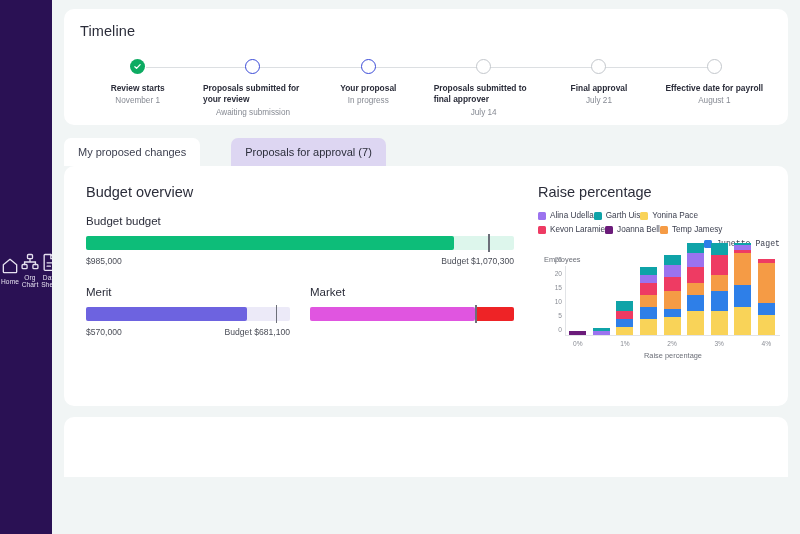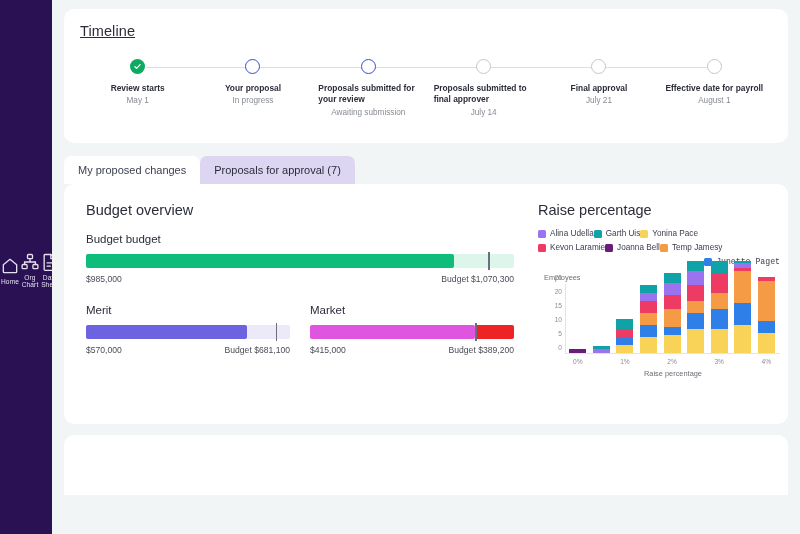--- a/index.html
+++ b/index.html
@@ -66,41 +66,41 @@
     border-radius: 18px; cursor: pointer; white-space: nowrap;
   }
   .pill.active { background: #e4e8e8; color: #2b2d3a; }
 
   .card {
     background: #fff; border-radius: 10px;
     margin: 0 12px; position: relative;
   }
 
   
-  #timeline-card { margin-top: 9px; padding: 14px 16px 16px 16px; height: 134px; text-decoration: underline; }
+  #timeline-card { margin-top: 9px; padding: 14px 16px 16px 16px; height: 116px; }
   .sec-title { font-size: 14.5px; color: #2b2d3a; letter-spacing: .1px; }
   .tl { position: relative; margin-top: 20px; height: 78px; }
   .tl-line { position: absolute; left: 66px; right: 58px; top: 8px; height: 1px; background: #dcdfe2; }
   .tl-nodes { position: absolute; inset: 0; display: flex; }
   .tl-node { flex: 1; display: flex; flex-direction: column; align-items: center; position: relative; }
   .dot { width: 15px; height: 15px; border-radius: 50%; background: #fff; position: relative; z-index: 2; }
   .dot.todo { border: 1.6px solid #3b4bd8; }
   .dot.plain { border: 1.6px solid #c3c7cc; }
   .dot.done { background: #0dab62; border: none; display: flex; align-items: center; justify-content: center; }
   .dot.done svg { width: 9px; height: 9px; }
   .tl-label { font-size: 8.4px; color: #2b2d3a; margin-top: 9px; text-align: left; line-height: 1.35; font-weight: 600; max-width: 100px; }
   .tl-sub { font-size: 8.2px; color: #868a93; margin-top: 2px; text-align: center; line-height: 1.3; max-width: 110px; }
 
   
   .subtabs { margin: 13px 0 0 12px; display: flex; }
   .stab {
     font-size: 11px; padding: 8px 14px; border-radius: 7px 7px 0 0;
     cursor: pointer; color: #3d4050; background: #fff; white-space: nowrap;
   }
-  .stab.active { background: #ddd6f2; color: #2b2d3a; }
+  .stab.active { background: #ddd6f2; color: #2b2d3a; margin-left: 31px; }
 
   
   #content-card { margin-top: 0; height: 240px; padding: 18px 0 0 0; display: flex; }
   .left-col { width: 470px; padding: 0 20px 0 22px; }
   .right-col { flex: 1; padding: 0 8px 0 4px; }
 
   .budget-title { font-size: 14.5px; color: #2b2d3a; }
   .bud-block { margin-top: 15px; }
   .bud-label { font-size: 11.5px; color: #2b2d3a; margin-bottom: 9px; }
   .bar-wrap { position: relative; height: 14px; }
@@ -288,33 +288,33 @@
         <div class="tl-line"></div>
         <div class="tl-nodes">
 
           <div class="tl-node">
             <span class="dot done">
               <svg viewBox="0 0 24 24" fill="none" stroke="#fff" stroke-width="3.4" stroke-linecap="round" stroke-linejoin="round">
                   <path d="M5 12.5l4.5 4.5L19 7"></path>
                 </svg>
             </span>
             <span class="tl-label">Review starts</span>
-            <span class="tl-sub">May 1</span>
+            <span class="tl-sub">November 1</span>
+          </div>
+
+          <div class="tl-node">
+            <span class="dot todo"></span>
+            <span class="tl-label">Proposals submitted for your review</span>
+            <span class="tl-sub">Awaiting submission</span>
           </div>
 
           <div class="tl-node">
             <span class="dot todo"></span>
             <span class="tl-label">Your proposal</span>
             <span class="tl-sub">In progress</span>
-          </div>
-
-          <div class="tl-node">
-            <span class="dot todo"></span>
-            <span class="tl-label">Proposals submitted for your review</span>
-            <span class="tl-sub">Awaiting submission</span>
           </div>
 
           <div class="tl-node">
             <span class="dot plain"></span>
             <span class="tl-label">Proposals submitted to final approver</span>
             <span class="tl-sub">July 14</span>
           </div>
 
           <div class="tl-node">
             <span class="dot plain"></span>
@@ -369,24 +369,20 @@
             </div>
           </div>
 
           <div class="half">
             <div class="bud-label">Market</div>
             <div class="bar-wrap">
               <div class="bar-track" style="background:#f7e9f7"></div>
               <div class="bar-fill" style="width:81%;background:#e055e0"></div>
               <div class="bar-over" style="left:81%;right:0"></div>
               <div class="bar-marker" style="left:81%"></div>
-            </div>
-            <div class="bar-foot">
-              <span>$415,000</span>
-              <span>Budget $389,200</span>
             </div>
           </div>
         </div>
       </div>
 
       <div class="right-col">
         <div class="chart-title">Raise percentage</div>
 
         <div class="legend">
           <div class="legend-row">

